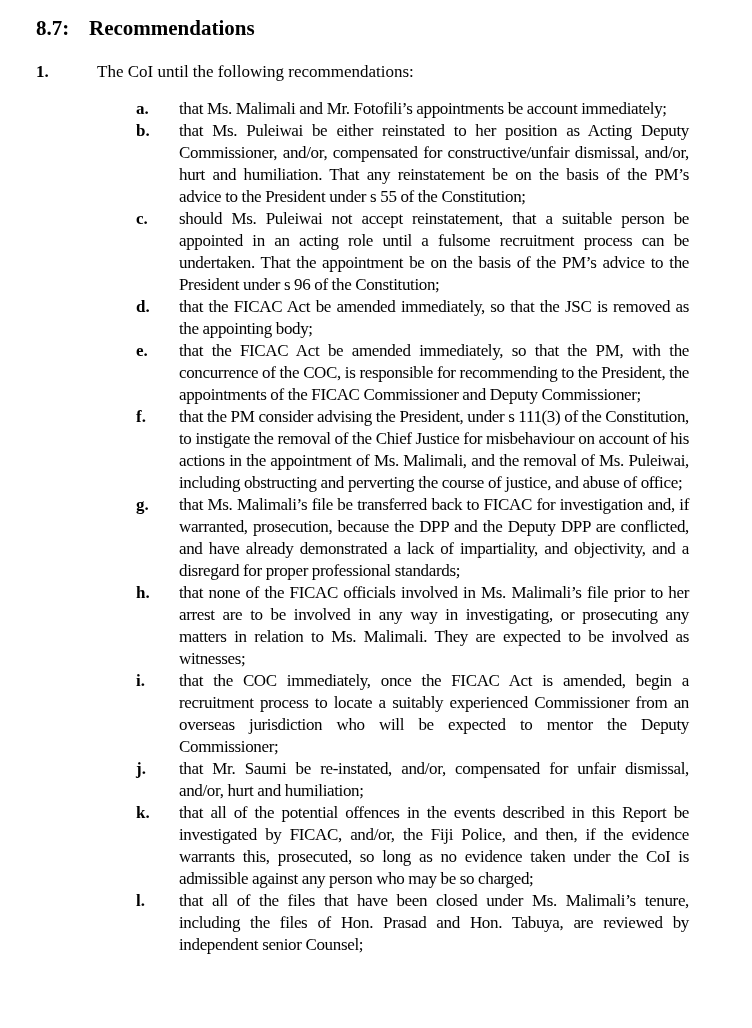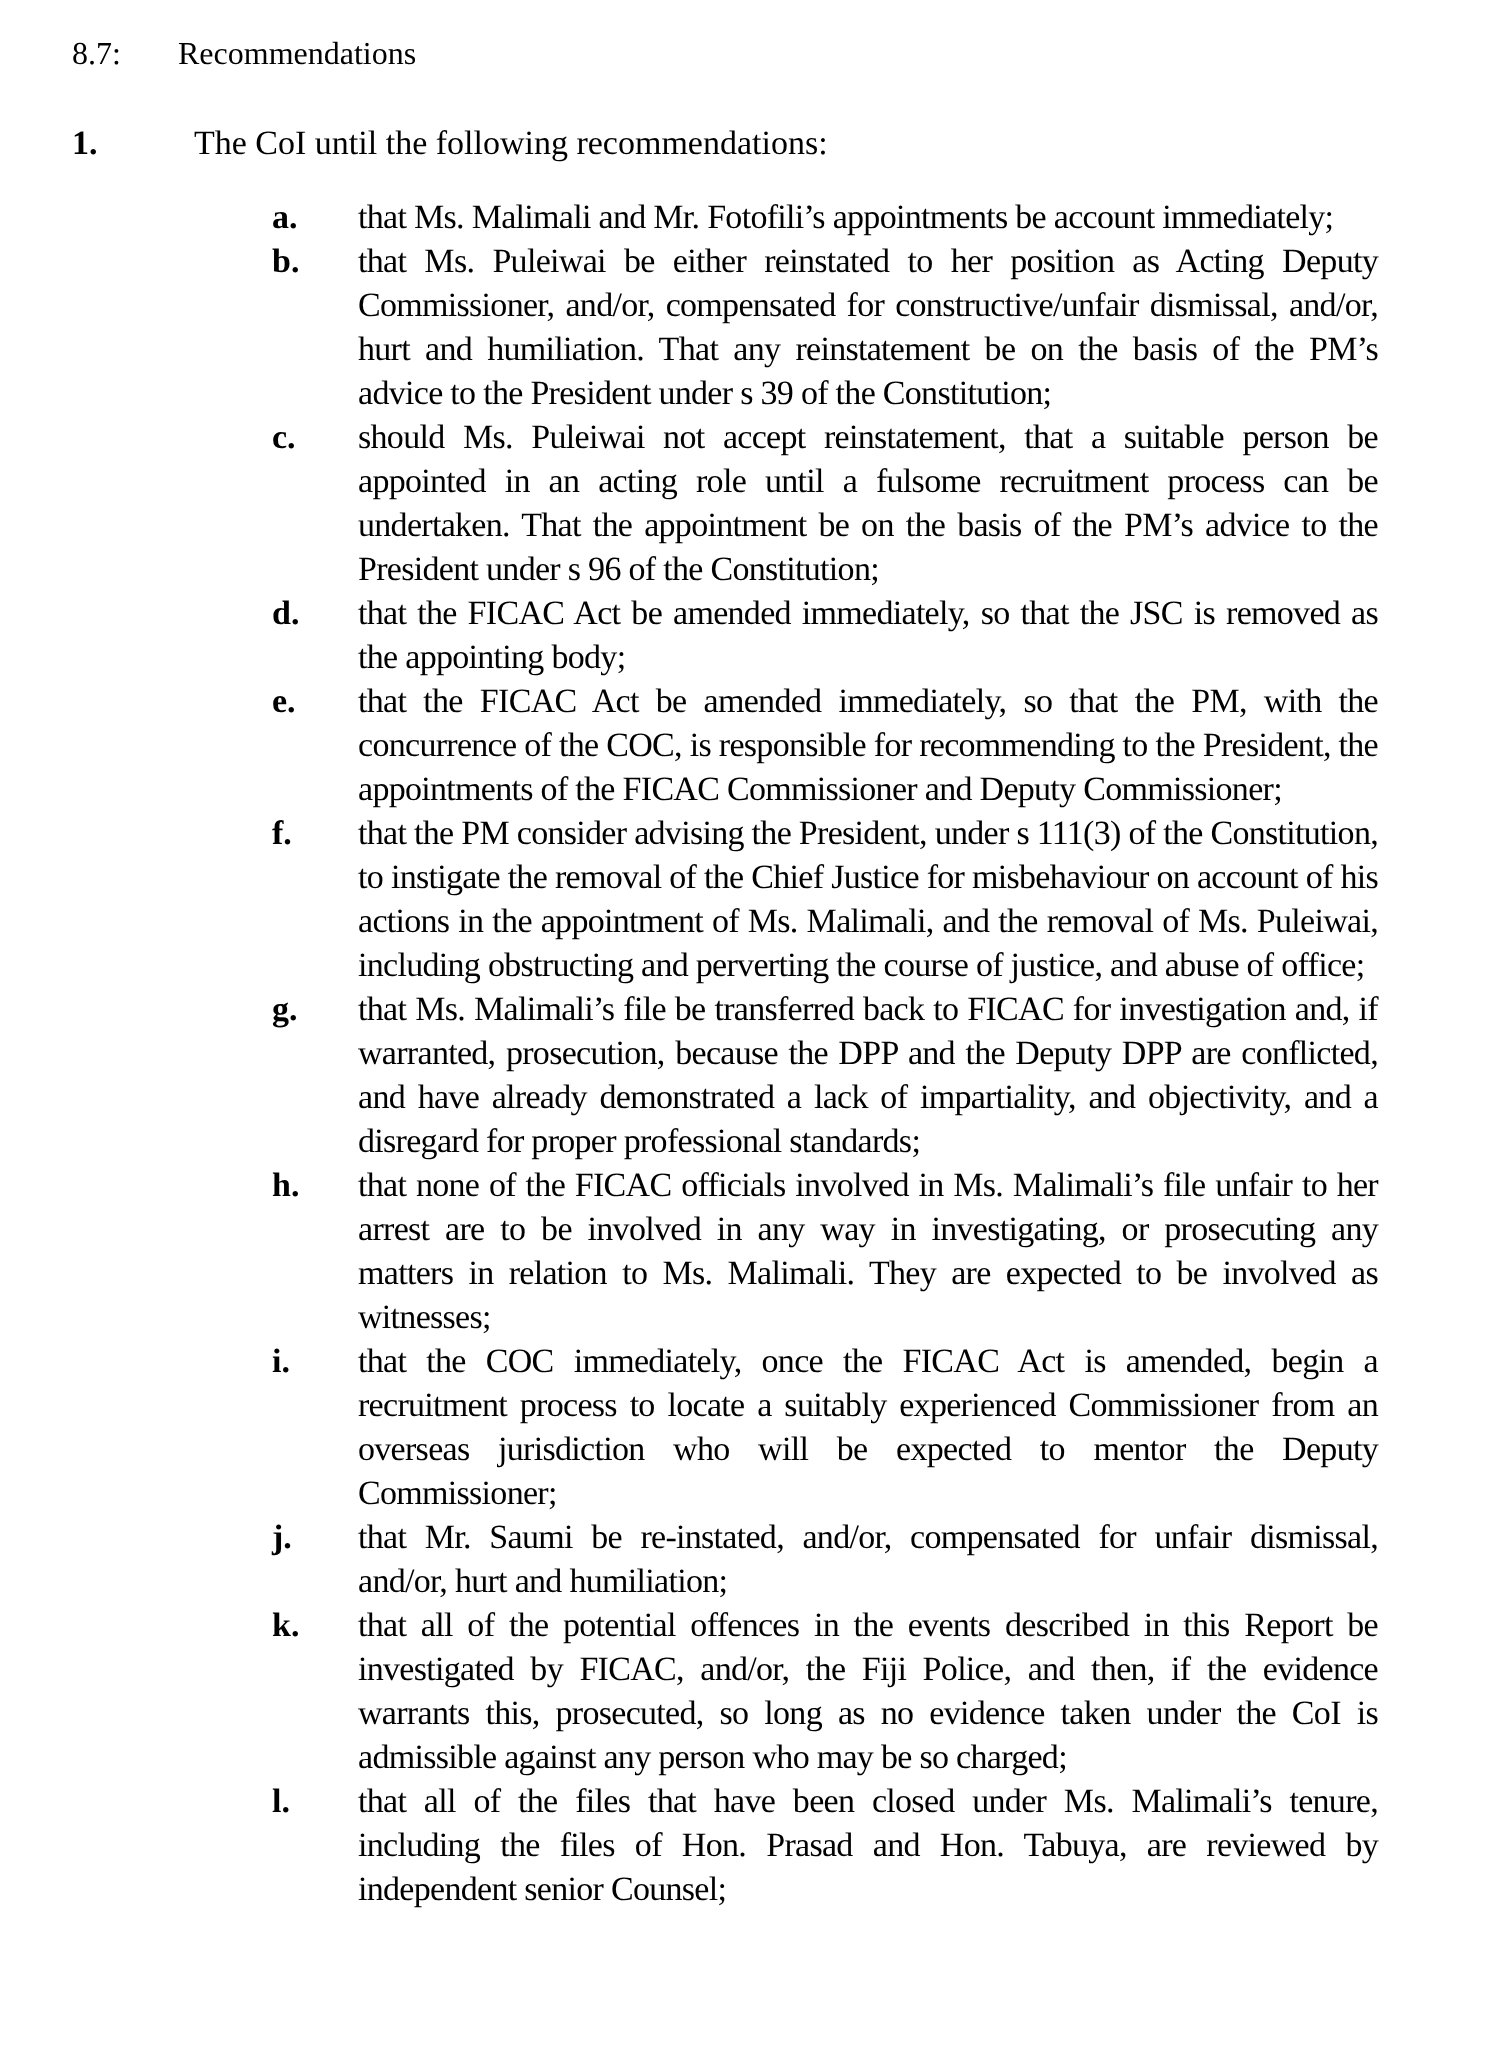--- a/index.html
+++ b/index.html
@@ -12,22 +12,22 @@
       height: 1028px;
       overflow: hidden;
       position: relative;
       font-family: "Liberation Serif", "DejaVu Serif", serif;
       color: #000000;
     }
     .section-heading {
       position: absolute;
       left: 36px;
       top: 14px;
-      font-weight: normal;
-      font-size: 16px;
+      font-weight: bold;
+      font-size: 21px;
       line-height: 28px;
       white-space: nowrap;
     }
     .section-heading .num {
       display: inline-block;
       width: 53px;
     }
     .para {
       position: absolute;
       left: 36px;
@@ -78,21 +78,21 @@
   <span class="num">1.</span><span>The CoI until the following recommendations:</span>
 </div>
 
 <ol class="rec-list">
   <li class="rec-item">
     <span class="rec-label">a.</span>
     <span class="rec-text">that Ms. Malimali and Mr. Fotofili’s appointments be account immediately;</span>
   </li>
   <li class="rec-item">
     <span class="rec-label">b.</span>
-    <span class="rec-text">that Ms. Puleiwai be either reinstated to her position as Acting Deputy Commissioner, and/or, compensated for constructive/unfair dismissal, and/or, hurt and humiliation. That any reinstatement be on the basis of the PM’s advice to the President under s 39 of the Constitution;</span>
+    <span class="rec-text">that Ms. Puleiwai be either reinstated to her position as Acting Deputy Commissioner, and/or, compensated for constructive/unfair dismissal, and/or, hurt and humiliation. That any reinstatement be on the basis of the PM’s advice to the President under s 55 of the Constitution;</span>
   </li>
   <li class="rec-item">
     <span class="rec-label">c.</span>
     <span class="rec-text">should Ms. Puleiwai not accept reinstatement, that a suitable person be appointed in an acting role until a fulsome recruitment process can be undertaken. That the appointment be on the basis of the PM’s advice to the President under s 96 of the Constitution;</span>
   </li>
   <li class="rec-item">
     <span class="rec-label">d.</span>
     <span class="rec-text">that the FICAC Act be amended immediately, so that the JSC is removed as the appointing body;</span>
   </li>
   <li class="rec-item">
@@ -102,21 +102,21 @@
   <li class="rec-item">
     <span class="rec-label">f.</span>
     <span class="rec-text">that the PM consider advising the President, under s 111(3) of the Constitution, to instigate the removal of the Chief Justice for misbehaviour on account of his actions in the appointment of Ms. Malimali, and the removal of Ms. Puleiwai, including obstructing and perverting the course of justice, and abuse of office;</span>
   </li>
   <li class="rec-item">
     <span class="rec-label">g.</span>
     <span class="rec-text">that Ms. Malimali’s file be transferred back to FICAC for investigation and, if warranted, prosecution, because the DPP and the Deputy DPP are conflicted, and have already demonstrated a lack of impartiality, and objectivity, and a disregard for proper professional standards;</span>
   </li>
   <li class="rec-item">
     <span class="rec-label">h.</span>
-    <span class="rec-text">that none of the FICAC officials involved in Ms. Malimali’s file unfair to her arrest are to be involved in any way in investigating, or prosecuting any matters in relation to Ms. Malimali. They are expected to be involved as witnesses;</span>
+    <span class="rec-text">that none of the FICAC officials involved in Ms. Malimali’s file prior to her arrest are to be involved in any way in investigating, or prosecuting any matters in relation to Ms. Malimali. They are expected to be involved as witnesses;</span>
   </li>
   <li class="rec-item">
     <span class="rec-label">i.</span>
     <span class="rec-text">that the COC immediately, once the FICAC Act is amended, begin a recruitment process to locate a suitably experienced Commissioner from an overseas jurisdiction who will be expected to mentor the Deputy Commissioner;</span>
   </li>
   <li class="rec-item">
     <span class="rec-label">j.</span>
     <span class="rec-text">that Mr. Saumi be re-instated, and/or, compensated for unfair dismissal, and/or, hurt and humiliation;</span>
   </li>
   <li class="rec-item">

